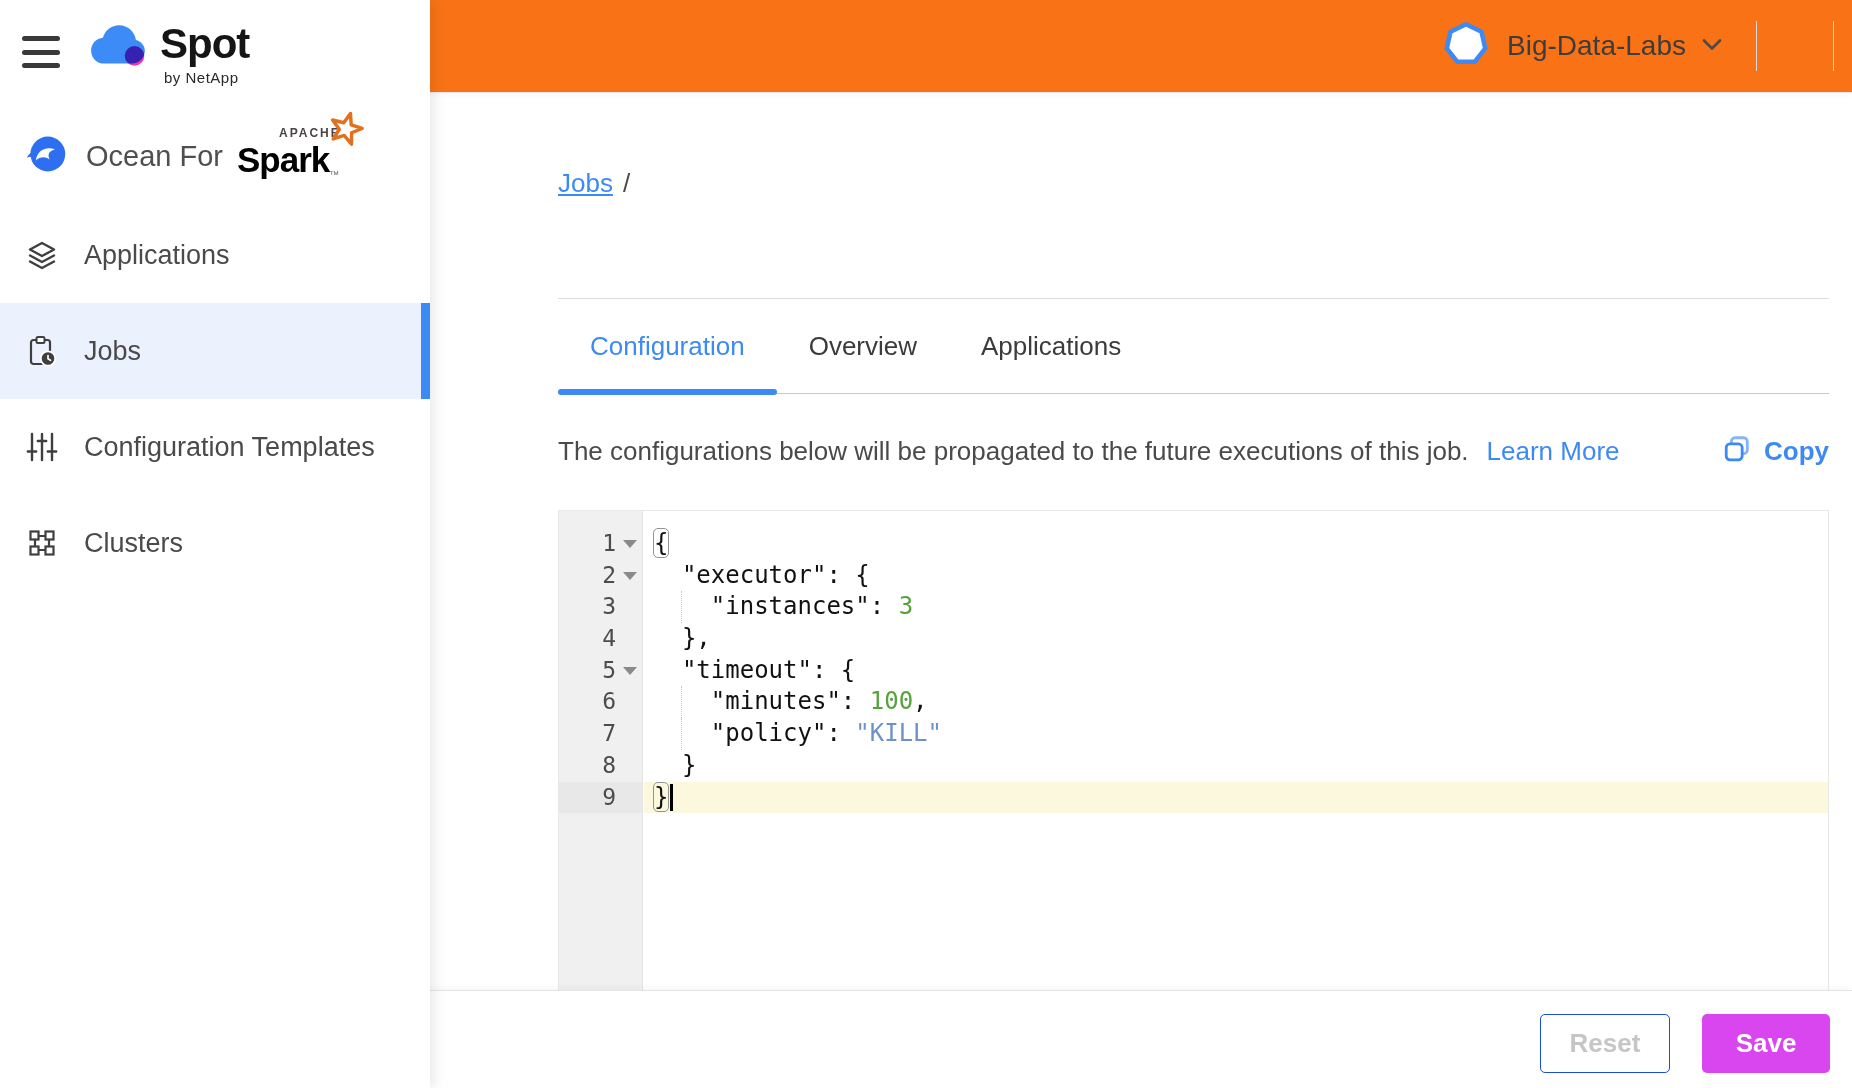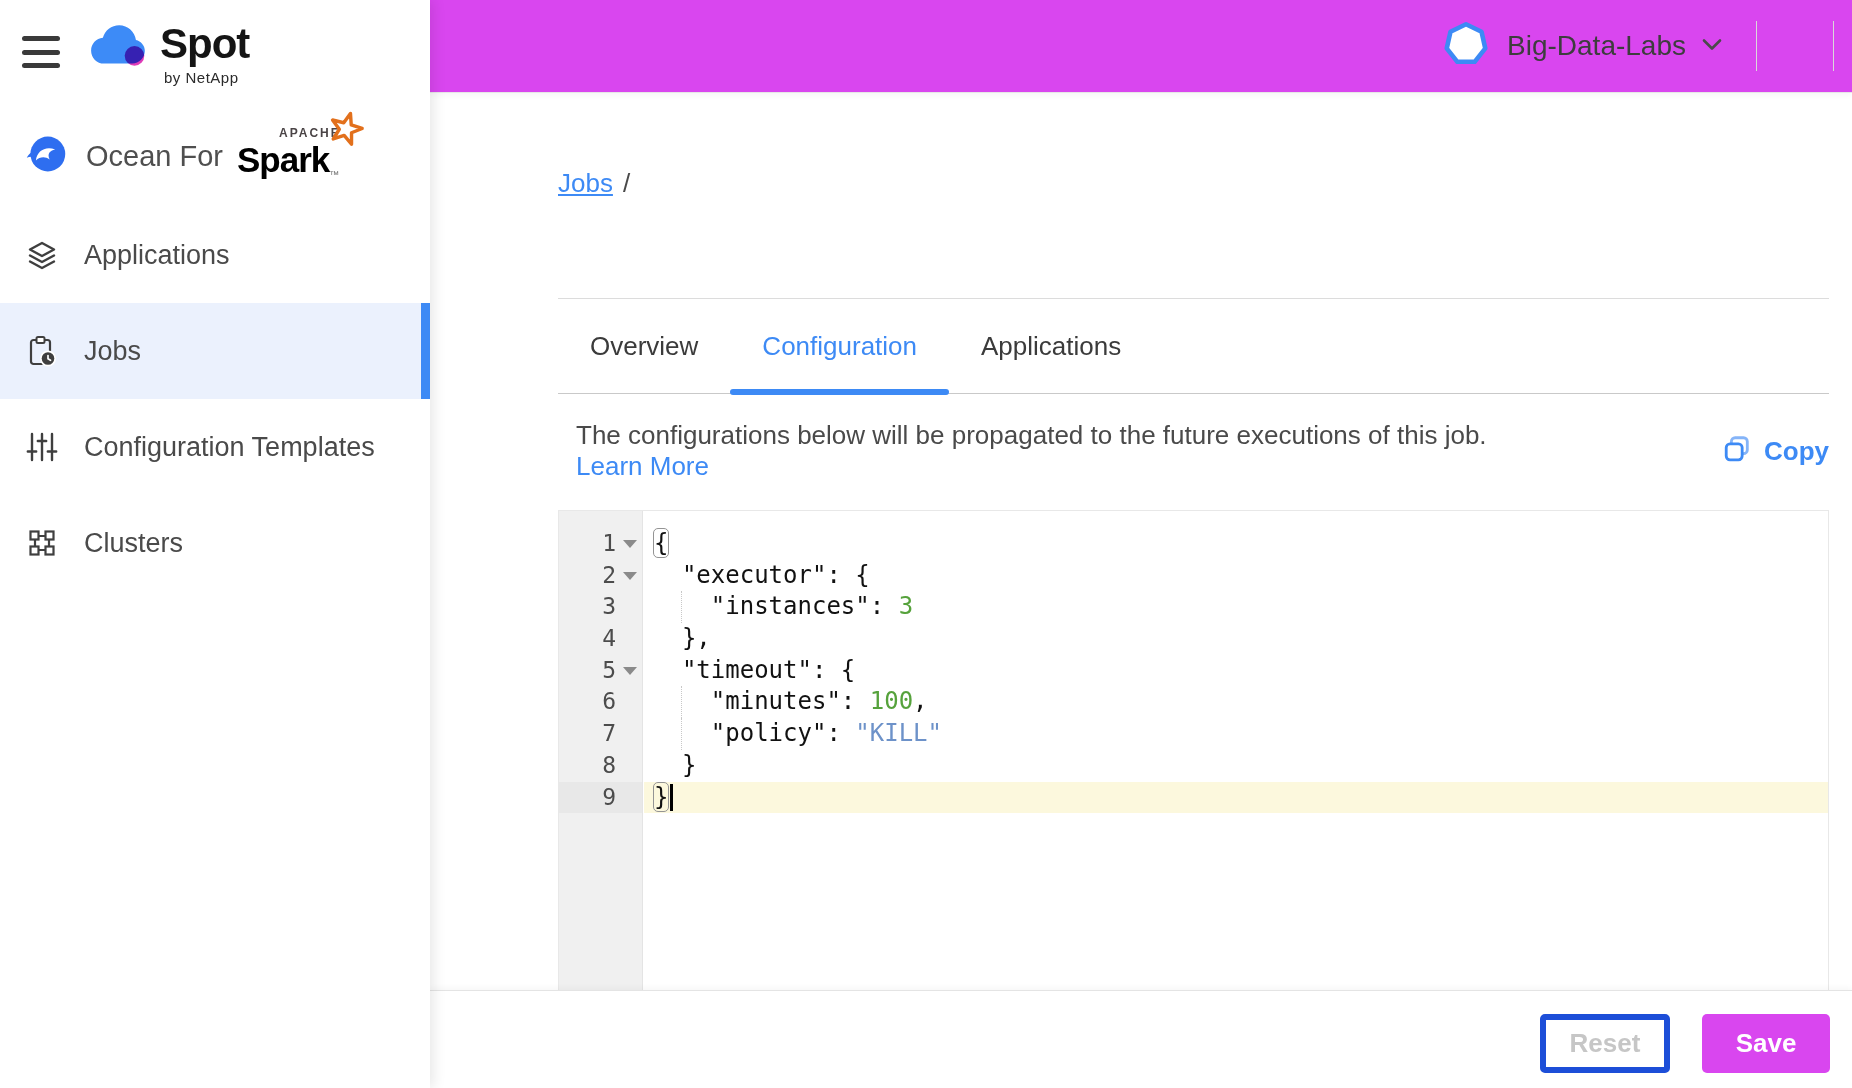--- a/index.html
+++ b/index.html
@@ -25,21 +25,21 @@
     letter-spacing:2px; color:#4a4446; }
   .spark-star { position:absolute; top:-22px; right:-26px; }
   .spark-tm { font-size:10px; color:#6b6b6b; vertical-align:bottom; }
   .nav { position:absolute; left:0; top:207px; width:100%; }
   .nav-item { height:96px; display:flex; align-items:center; padding-left:26px; cursor:pointer; position:relative; }
   .nav-item .nav-icon { width:32px; display:flex; justify-content:center; }
   .nav-label { font-size:27px; color:#4a4a4a; margin-left:26px; }
   .nav-item.selected { background:#ebf1fd; }
   .nav-item.selected .sel-bar { position:absolute; right:0; top:0; width:9px; height:100%; background:#3d8af5; }
   
-  .header { position:absolute; left:430px; top:0; width:1422px; height:93px; background:#d946ef;
+  .header { position:absolute; left:430px; top:0; width:1422px; height:93px; background:#f97316;
     border-bottom:1px solid #e7e7e7; box-shadow:0 2px 6px rgba(0,0,0,.04); z-index:5; }
   .header-right { position:absolute; right:0; top:0; height:100%; display:flex; align-items:center; padding-right:18px; }
   .selector { display:flex; align-items:center; cursor:pointer; }
   .selector-label { font-size:28px; color:#3d3d3d; margin:0 16px 0 16px; }
   .vdivider { width:1px; height:50px; background:#d9d9d9; }
   .vd1 { margin:0 34px; } .vd2 { margin-left:42px; }
   
   .main { position:absolute; left:430px; top:94px; width:1422px; height:896px; background:#fff; }
   .content { position:absolute; left:128px; top:0; width:1271px; height:100%; }
   .breadcrumb { position:absolute; left:0; top:74px; font-size:26px; }
@@ -49,21 +49,21 @@
   .page-title { font-size:45px; font-weight:600; color:#3d3d3d; margin-left:20px; letter-spacing:-.5px; }
   .title-divider { position:absolute; left:0; top:204px; width:1271px; height:1px; background:#dcdcdc; }
   .tabs { position:absolute; left:0; top:205px; width:1271px; height:95px; display:flex;
     border-bottom:1px solid #c9c9c9; }
   .tab { padding:0 32px; display:flex; align-items:center; font-size:26px; color:#3b3b3b;
     cursor:pointer; position:relative; }
   .tab.active { color:#3d8af5; font-weight:500; }
   .tab-underline { position:absolute; left:0; right:0; bottom:-2px; height:6px; background:#3d8af5; border-radius:3px; }
   .desc-row { position:absolute; left:0; top:330px; width:1271px; height:54px; display:flex;
     align-items:center; justify-content:space-between; }
-  .desc-left { display:flex; align-items:baseline;flex-direction:column; }
+  .desc-left { display:flex; align-items:baseline; }
   .desc-text { font-size:26px; color:#4a4a4a; }
   .learn-more { font-size:26px; color:#3d8af5; margin-left:18px; cursor:pointer; }
   .copy-btn { display:flex; align-items:center; cursor:pointer; }
   .copy-label { font-size:26px; font-weight:700; color:#3d8af5; margin-left:12px; }
   
   .editor { position:absolute; left:0; top:416px; width:1271px; height:480px; background:#fff;
     border:1px solid #e8e8e8; border-bottom:none; }
   .gutter { position:absolute; left:0; top:0; width:84px; height:100%; background:#f0f0f0;
     border-right:1px solid #e4e4e4; padding-top:17px; }
   .gutter-row { height:31.7px; position:relative; text-align:right; padding-right:26px;
@@ -80,21 +80,21 @@
   .str { color:#6d92c9; }
   .brk { border:1px solid #949494; border-radius:5px; }
   .indent-guide { position:absolute; left:37px; top:0; bottom:0; width:0; border-left:1px dotted #c8c8c8; }
   .cursor { display:inline-block; width:3px; height:27px; background:#000; vertical-align:middle; margin-left:1px; }
   
   .footer { position:absolute; left:430px; bottom:0; width:1422px; height:98px; background:#fff;
     border-top:1px solid #e4e4e4; box-shadow:0 -2px 6px rgba(0,0,0,.04); z-index:6; }
   .btn { position:absolute; top:23px; height:59px; border-radius:5px; font-size:26px; font-weight:700;
     display:flex; align-items:center; justify-content:center; cursor:pointer;
     font-family:"Liberation Sans", sans-serif; }
-  .btn-reset { right:182px; width:130px; background:#fff; border:6px solid #1d4ed8; color:#c6c6c6; }
+  .btn-reset { right:182px; width:130px; background:#fff; border:1px solid #1d4ed8; color:#c6c6c6; }
   .btn-save { right:22px; width:128px; background:#d946ef; border:none; color:#fff; }
 </style>
 </head>
 <body>
 
 <div class="sidebar">
   <div class="hamburger">
     <span></span>
     <span></span>
     <span></span>
@@ -210,26 +210,26 @@
 <div class="main">
   <div class="content">
     <div class="breadcrumb">
       <a>Jobs</a><span class="crumb-sep">/</span>
     </div>
 
 
     <div class="title-divider"></div>
 
     <div class="tabs">
-      <div class="tab">
-        <span>Overview</span>
-      </div>
       <div class="tab active">
         <span>Configuration</span>
         <span class="tab-underline"></span>
+      </div>
+      <div class="tab">
+        <span>Overview</span>
       </div>
       <div class="tab">
         <span>Applications</span>
       </div>
     </div>
 
     <div class="desc-row">
       <div class="desc-left">
         <span class="desc-text">The configurations below will be propagated to the future executions of this job.</span>
         <span class="learn-more">Learn More</span>

